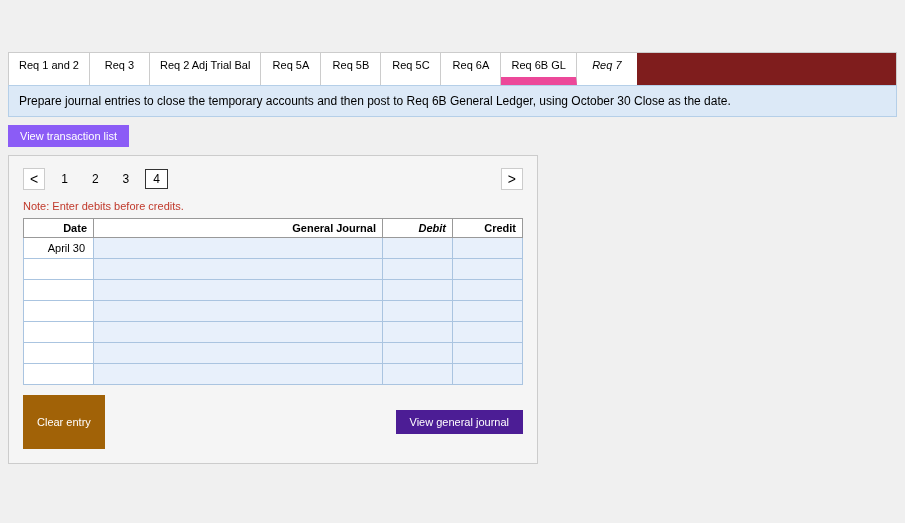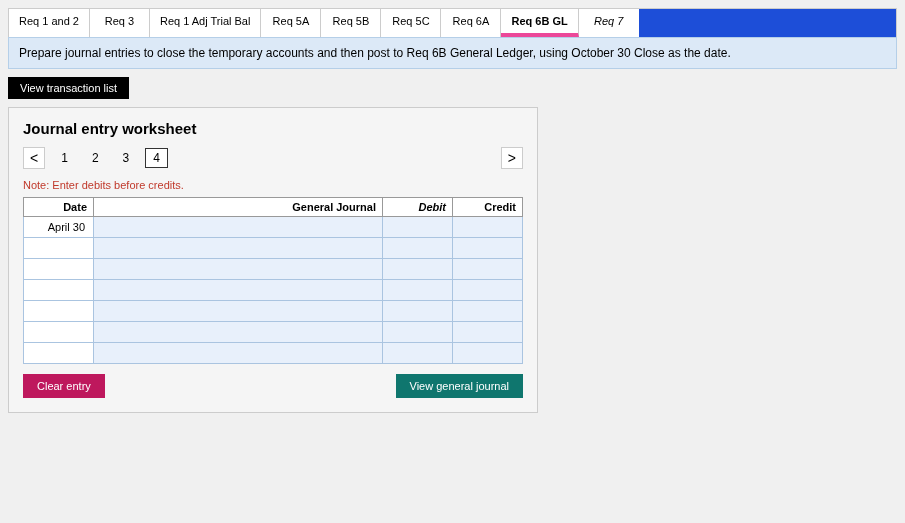--- a/index.html
+++ b/index.html
@@ -5,48 +5,49 @@
     * { box-sizing: border-box; margin: 0; padding: 0; }
     body {
       font-family: Arial, sans-serif;
       font-size: 12px;
       background: #f0f0f0;
       padding: 8px;
     }
     .tabs-bar {
       display: flex;
       border: 1px solid #ccc;
-      background: #1d4ed8;
+      background: #7f1d1d;
       border-bottom: none;
+      margin-top: 44px;
     }
     .tab {
       padding: 6px 10px;
       border-right: 1px solid #ccc;
       cursor: pointer;
       font-size: 11px;
       white-space: nowrap;
       background: #fff;
       min-width: 60px;
       text-align: center;
     }
     .tab:last-child { border-right: none; font-style: italic; }
     .tab.active {
       background: #fff;
-      font-weight: bold;
-      border-bottom: 4px solid #ec4899;
+      font-weight: normal;
+      border-bottom: 8px solid #ec4899;
     }
     .info-bar {
       background: #dce9f7;
       border: 1px solid #b5cfe8;
       padding: 8px 10px;
       font-size: 12px;
       margin-bottom: 8px;
     }
     .btn-view-transactions {
-      background: #000000;
+      background: #8b5cf6;
       color: #fff;
       border: none;
       padding: 5px 12px;
       font-size: 11px;
       cursor: pointer;
       margin-bottom: 8px;
     }
     .worksheet-container {
       background: #f5f5f5;
       border: 1px solid #ccc;
@@ -142,66 +143,65 @@
     }
     .btn-record {
       background: #5a87c5;
       color: #fff;
       border: none;
       padding: 6px 14px;
       font-size: 11px;
       cursor: pointer;
     }
     .btn-clear {
-      background: #be185d;
-      color: #fff;
-      border: none;
-      padding: 6px 14px;
+      background: #a16207;
+      color: #fff;
+      border: none;
+      padding: 21px 14px;
       font-size: 11px;
       cursor: pointer;
     }
     .btn-view-journal {
-      background: #0f766e;
+      background: #4c1d95;
       color: #fff;
       border: none;
       padding: 6px 14px;
       font-size: 11px;
       cursor: pointer;
       margin-left: auto;
     }
   </style>
 </head>
 <body>
 
 
 
 
 <div class="tabs-bar">
   <div class="tab">Req 1 and 2</div>
   <div class="tab">Req 3</div>
-  <div class="tab">Req 1 Adj Trial Bal</div>
+  <div class="tab">Req 2 Adj Trial Bal</div>
   <div class="tab">Req 5A</div>
   <div class="tab">Req 5B</div>
   <div class="tab">Req 5C</div>
   <div class="tab">Req 6A</div>
   <div class="tab active">Req 6B GL</div>
   <div class="tab">Req 7</div>
 </div>
 
 
 <div class="info-bar">
   <span>Prepare journal entries to close the temporary accounts and then post to Req 6B General Ledger, using October 30 Close as the date.</span>
 </div>
 
 
 <button class="btn-view-transactions">View transaction list</button>
 
 
 <div class="worksheet-container">
-  <div class="worksheet-title">Journal entry worksheet</div>
 
   <div class="pagination">
     <div class="nav-arrow">&lt;</div>
     <div class="page-num">1</div>
     <div class="page-num">2</div>
     <div class="page-num">3</div>
     <div class="page-num active">4</div>
     <div class="spacer"></div>
     <div class="nav-arrow">&gt;</div>
   </div>

